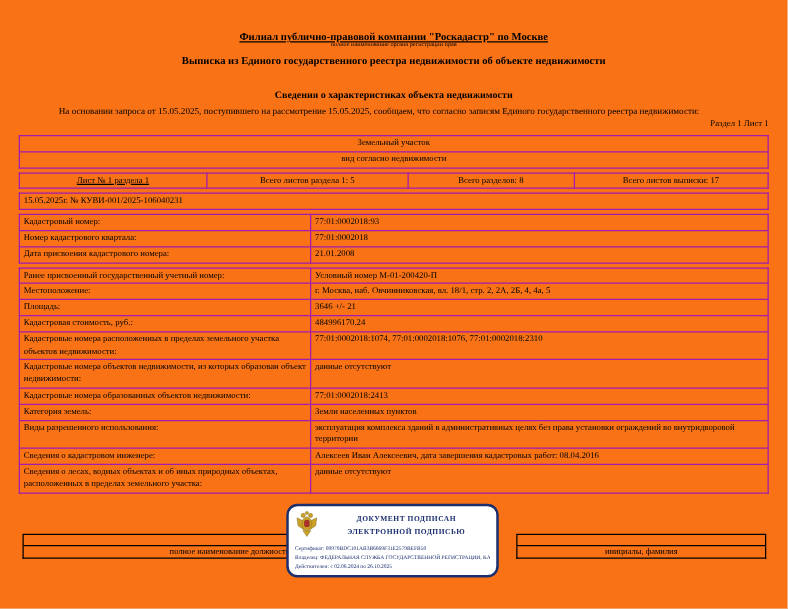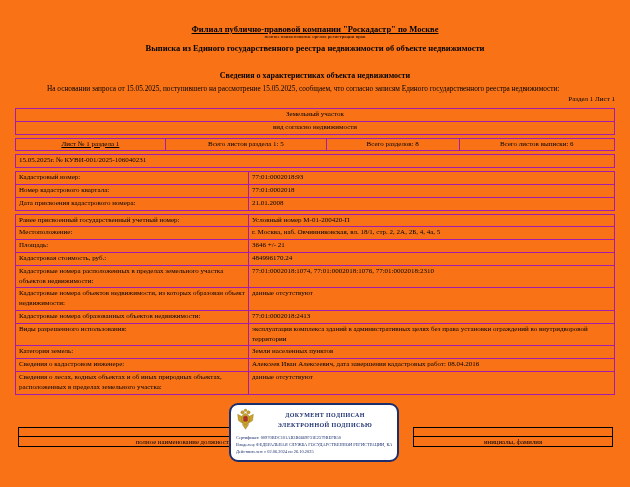--- a/index.html
+++ b/index.html
@@ -68,21 +68,21 @@
           </tr>
     </tbody>
       </table>
 
     <table class="box">
       <tbody>
           <tr>
         <td class="center c1">Лист № 1 раздела 1</td>
         <td class="center c2">Всего листов раздела 1: 5</td>
         <td class="center c3">Всего разделов: 8</td>
-        <td class="center c4">Всего листов выписки: 6</td>
+        <td class="center c4">Всего листов выписки: 17</td>
       </tr>
     </tbody>
       </table>
 
     <table class="box">
       <tbody>
           <tr>
             <td>15.05.2025г. № КУВИ-001/2025-106040231</td>
           </tr>
     </tbody>
@@ -129,26 +129,26 @@
       </tr>
       <tr>
         <td class="label-col">Кадастровые номера объектов недвижимости, из которых образован объект недвижимости:</td>
         <td>данные отсутствуют</td>
       </tr>
       <tr>
         <td class="label-col">Кадастровые номера образованных объектов недвижимости:</td>
         <td>77:01:0002018:2413</td>
       </tr>
       <tr>
+        <td class="label-col">Категория земель:</td>
+        <td>Земли населенных пунктов</td>
+      </tr>
+      <tr>
         <td class="label-col">Виды разрешенного использования:</td>
         <td>эксплуатация комплекса зданий в административных целях без права установки ограждений во внутридворовой территории</td>
-      </tr>
-      <tr>
-        <td class="label-col">Категория земель:</td>
-        <td>Земли населенных пунктов</td>
       </tr>
       <tr>
         <td class="label-col">Сведения о кадастровом инженере:</td>
         <td>Алексеев Иван Алексеевич, дата завершения кадастровых работ: 08.04.2016</td>
       </tr>
       <tr>
         <td class="label-col">Сведения о лесах, водных объектах и об иных природных объектах, расположенных в пределах земельного участка:</td>
         <td>данные отсутствуют</td>
       </tr>
     </tbody>

